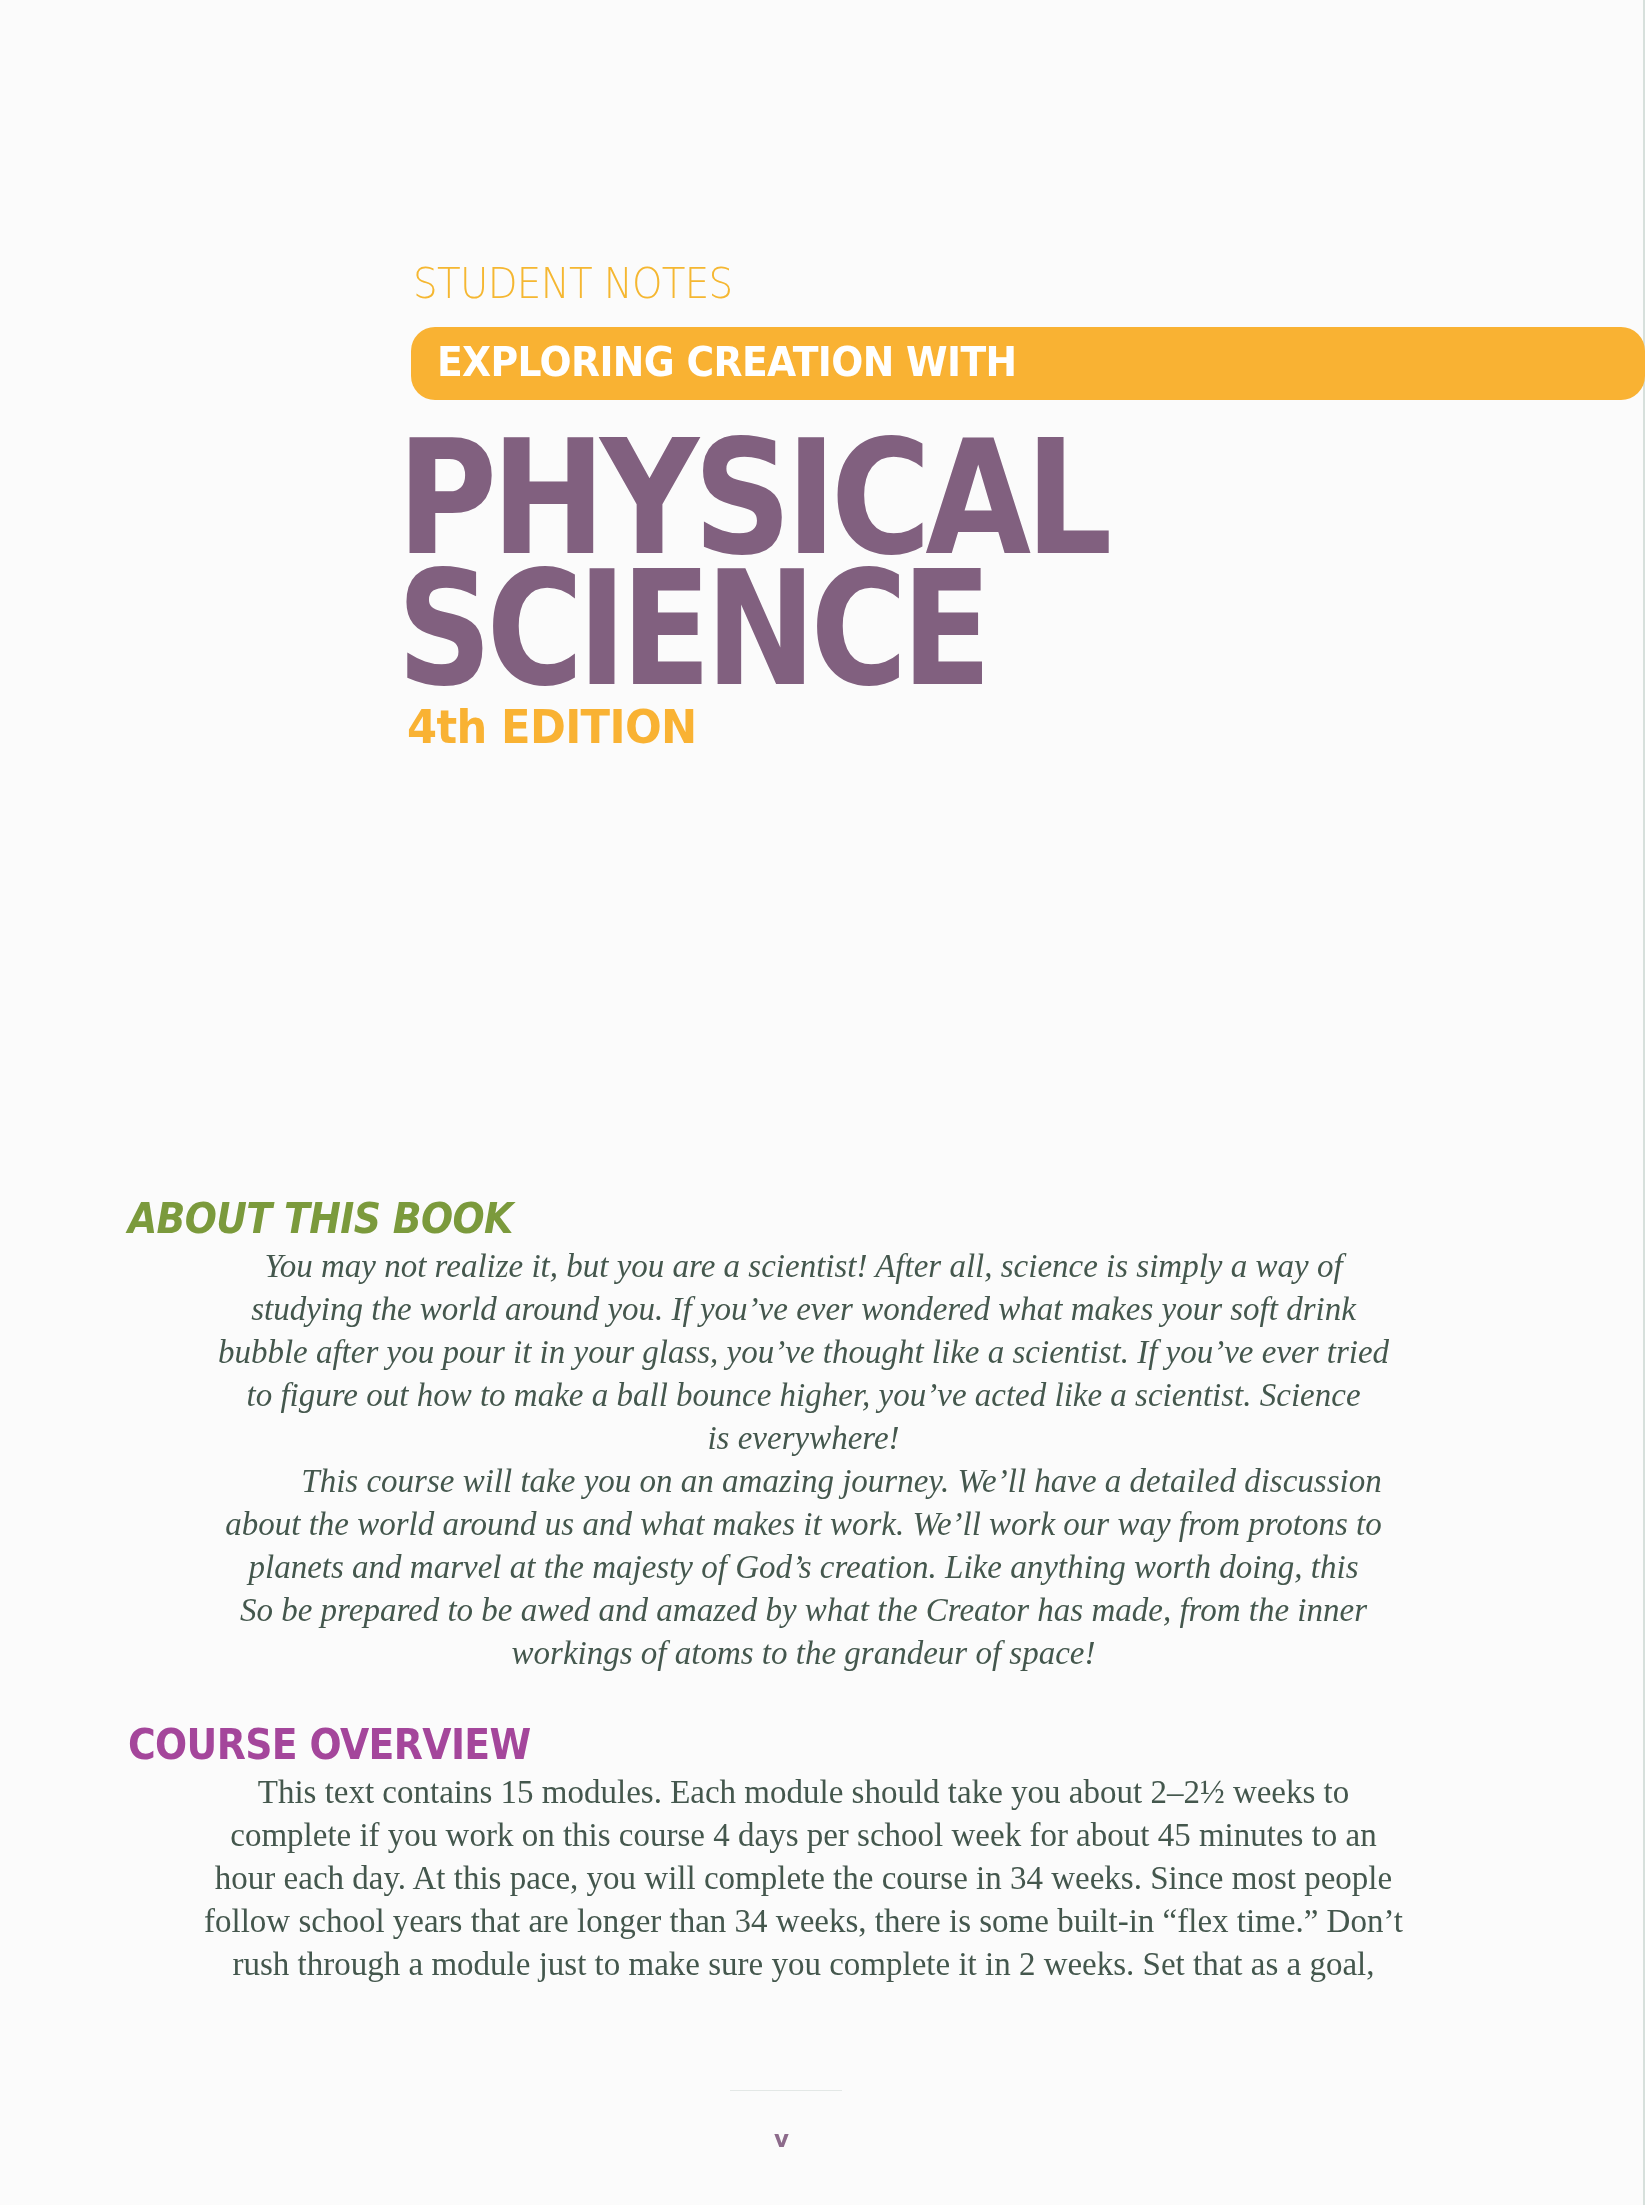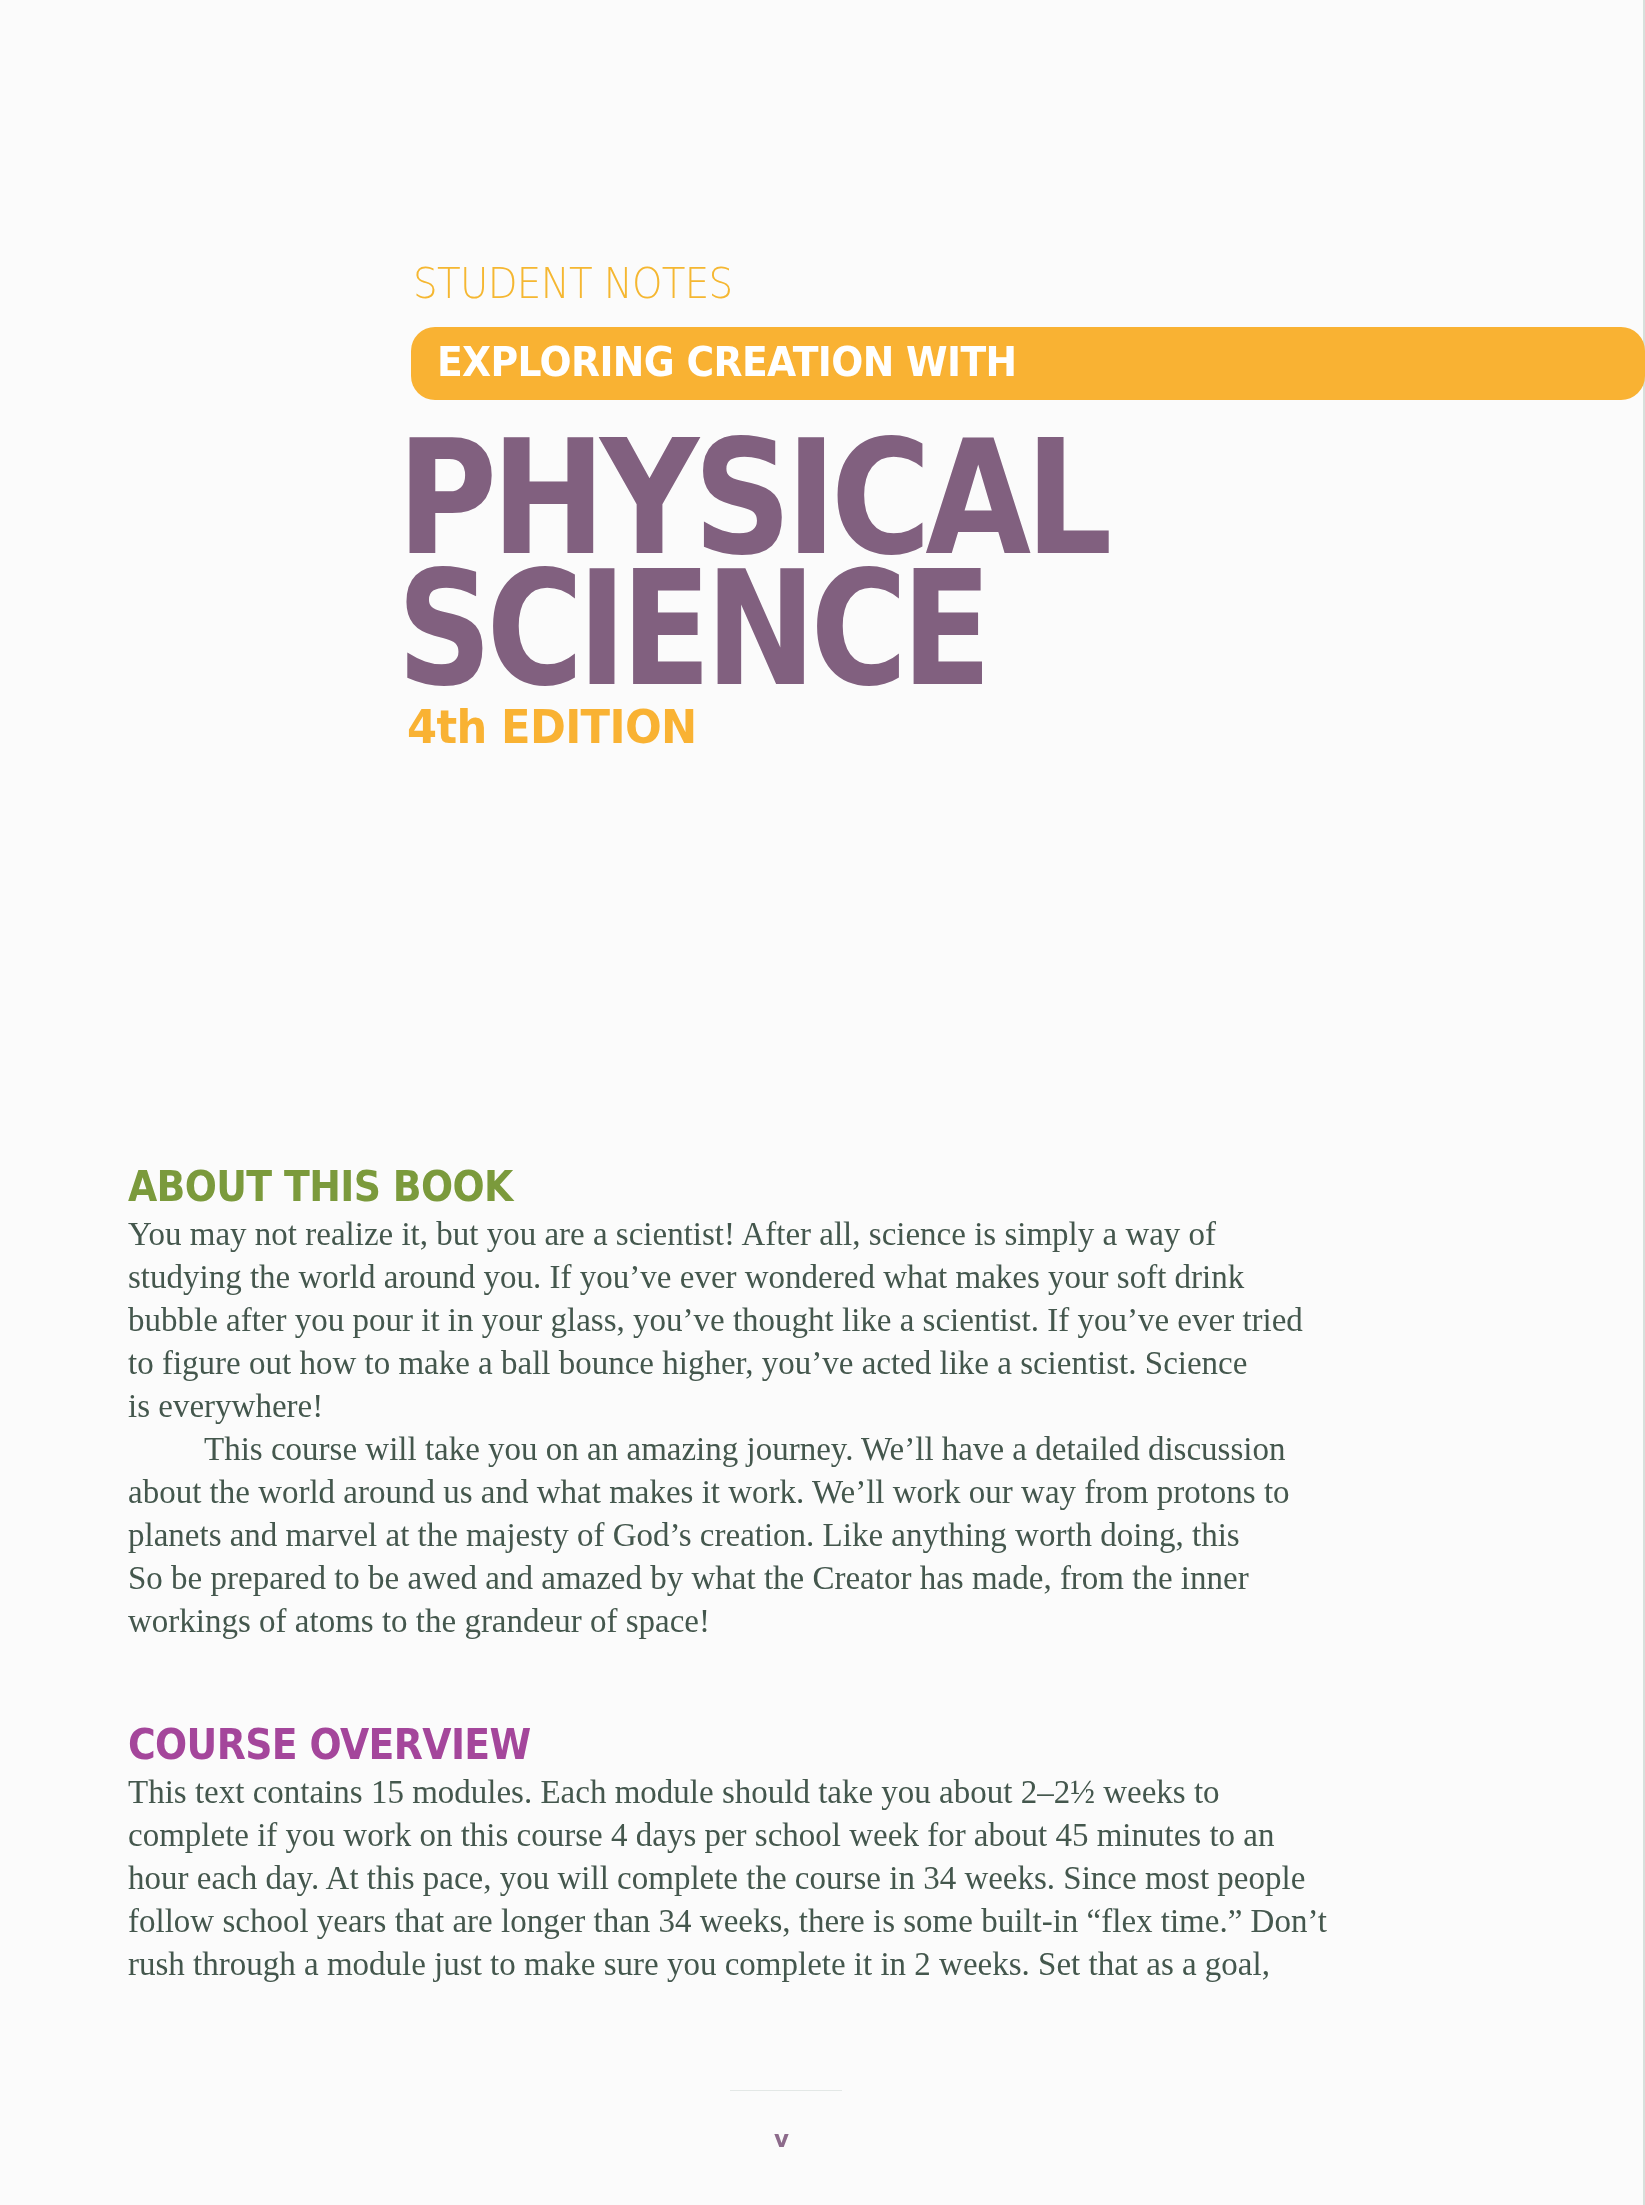--- a/index.html
+++ b/index.html
@@ -101,34 +101,35 @@
       font-family: "DejaVu Sans", sans-serif;
       font-weight: bold;
       font-size: 42px;
       line-height: 1;
       letter-spacing: -0.7px;
       margin: 0;
       white-space: nowrap;
       transform: scaleX(0.9);
       transform-origin: left top;
     }
-    .about-section { top: 1166px; }
+    .about-section { top: 1198px; font-style: italic; }
     .about-section .section-heading { color: #7b9a3c; }
     .overview-section { top: 1724px; }
     .overview-section .section-heading { color: #a4469b; }
     .body-text {
       font-family: "Liberation Serif", serif;
       font-size: 33px;
       line-height: 43px;
       color: #44574d;
       margin: 5.4px 0 0 0;
     }
     .body-text .line {
       display: block;
       white-space: nowrap;
+      text-align: center;
     }
     .body-text .indent {
       padding-left: 76px;
     }
     .footer-rule {
       position: absolute;
       left: 730px;
       top: 2090px;
       width: 112px;
       height: 1.4px;

